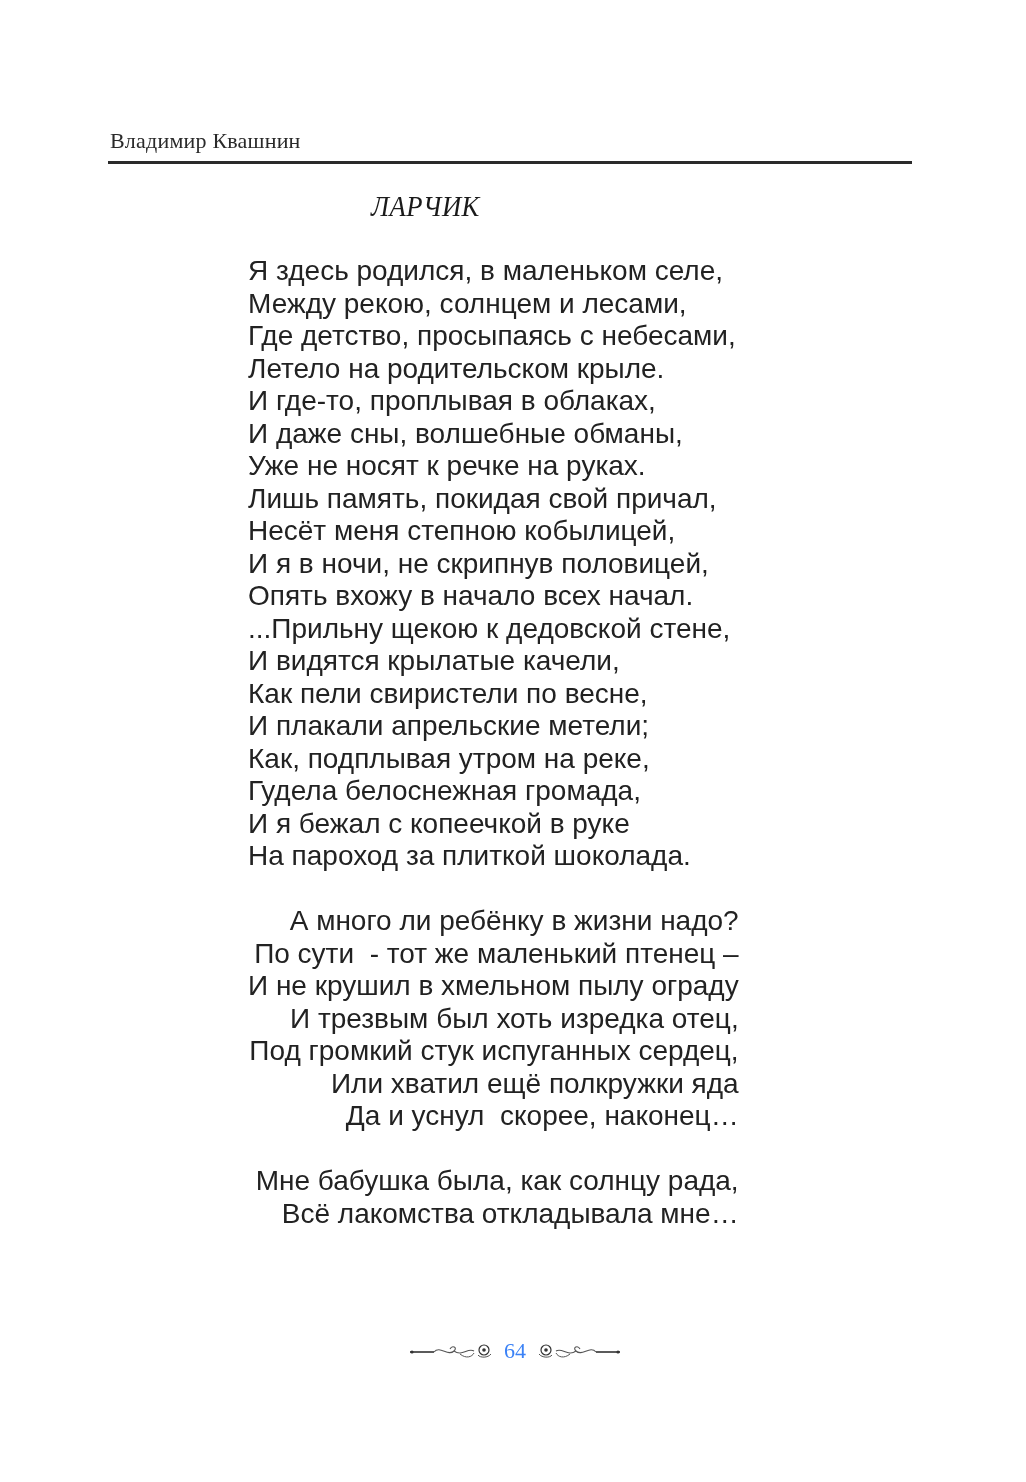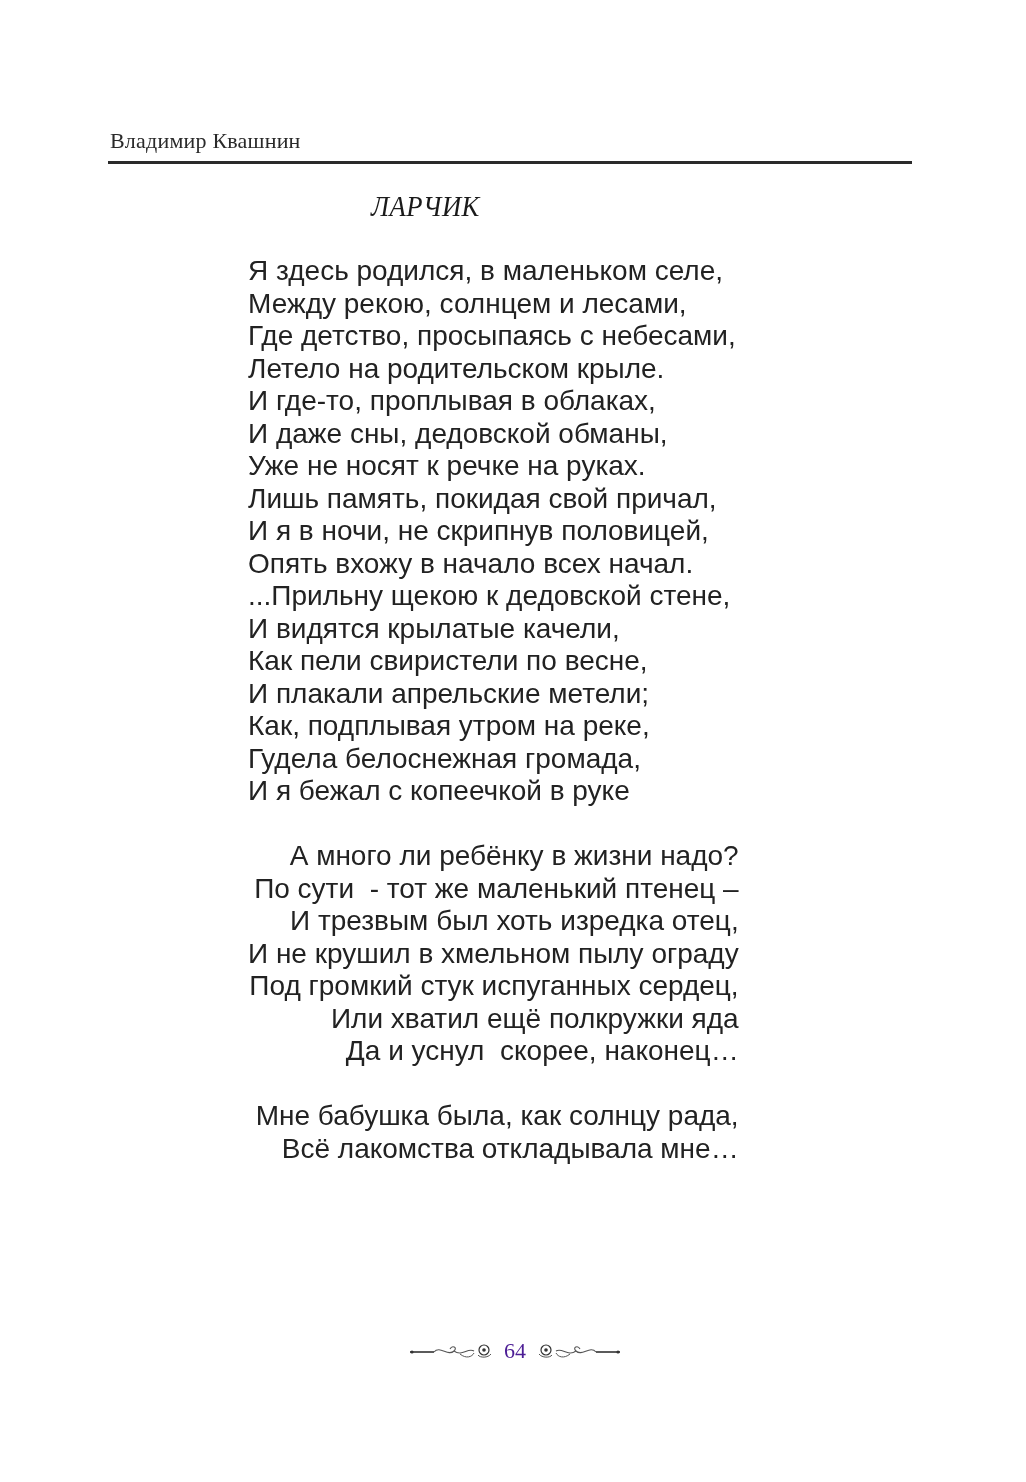--- a/index.html
+++ b/index.html
@@ -27,56 +27,58 @@
   .stanza + .stanza { margin-top: 32.5px; text-align: right; }
   .line { height: 32.5px; line-height: 32.5px; white-space: pre; }
   .folio {
     position: absolute; left: 400px; top: 1333px; width: 230px; height: 36px;
     display: flex; align-items: center; justify-content: center;
   }
   .orn { width: 88px; height: 20px; display: block; }
   .orn.right { transform: scaleX(-1); }
   .page-number {
     font-family: "Liberation Serif", "DejaVu Serif", serif;
-    font-size: 22px; color: #4c1d95; margin: 0 8px;
+    font-size: 22px; color: #3b82f6; margin: 0 8px;
   }
 </style>
 </head>
 <body>
 
 <div class="running-head">Владимир Квашнин</div>
 <div class="head-rule"></div>
 
 <div class="poem-title">ЛАРЧИК</div>
 
 <div class="poem">
   <div class="stanza">
     <div class="line">Я здесь родился, в маленьком селе,</div>
     <div class="line">Между рекою, солнцем и лесами,</div>
     <div class="line">Где детство, просыпаясь с небесами,</div>
     <div class="line">Летело на родительском крыле.</div>
     <div class="line">И где-то, проплывая в облаках,</div>
-    <div class="line">И даже сны, дедовской обманы,</div>
+    <div class="line">И даже сны, волшебные обманы,</div>
     <div class="line">Уже не носят к речке на руках.</div>
     <div class="line">Лишь память, покидая свой причал,</div>
+    <div class="line">Несёт меня степною кобылицей,</div>
     <div class="line">И я в ночи, не скрипнув половицей,</div>
     <div class="line">Опять вхожу в начало всех начал.</div>
     <div class="line">...Прильну щекою к дедовской стене,</div>
     <div class="line">И видятся крылатые качели,</div>
     <div class="line">Как пели свиристели по весне,</div>
     <div class="line">И плакали апрельские метели;</div>
     <div class="line">Как, подплывая утром на реке,</div>
     <div class="line">Гудела белоснежная громада,</div>
     <div class="line">И я бежал с копеечкой в руке</div>
+    <div class="line">На пароход за плиткой шоколада.</div>
   </div>
   <div class="stanza">
     <div class="line">А много ли ребёнку в жизни надо?</div>
     <div class="line">По сути  - тот же маленький птенец –</div>
+    <div class="line">И не крушил в хмельном пылу ограду</div>
     <div class="line">И трезвым был хоть изредка отец,</div>
-    <div class="line">И не крушил в хмельном пылу ограду</div>
     <div class="line">Под громкий стук испуганных сердец,</div>
     <div class="line">Или хватил ещё полкружки яда</div>
     <div class="line">Да и уснул  скорее, наконец…</div>
   </div>
   <div class="stanza">
     <div class="line">Мне бабушка была, как солнцу рада,</div>
     <div class="line">Всё лакомства откладывала мне…</div>
   </div>
 </div>
 

